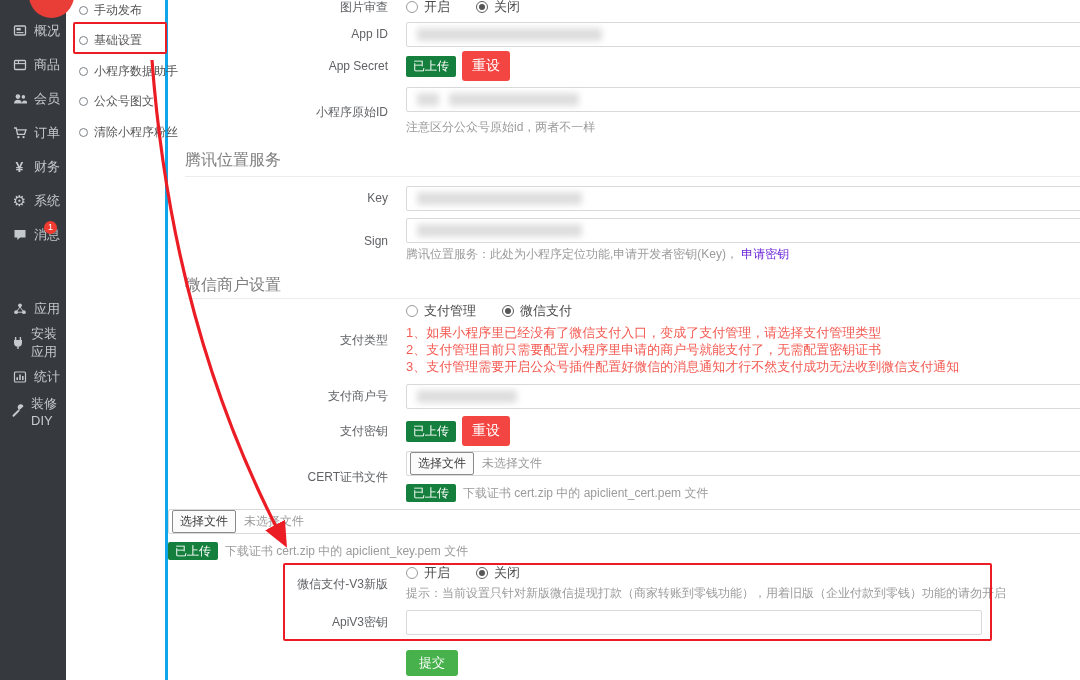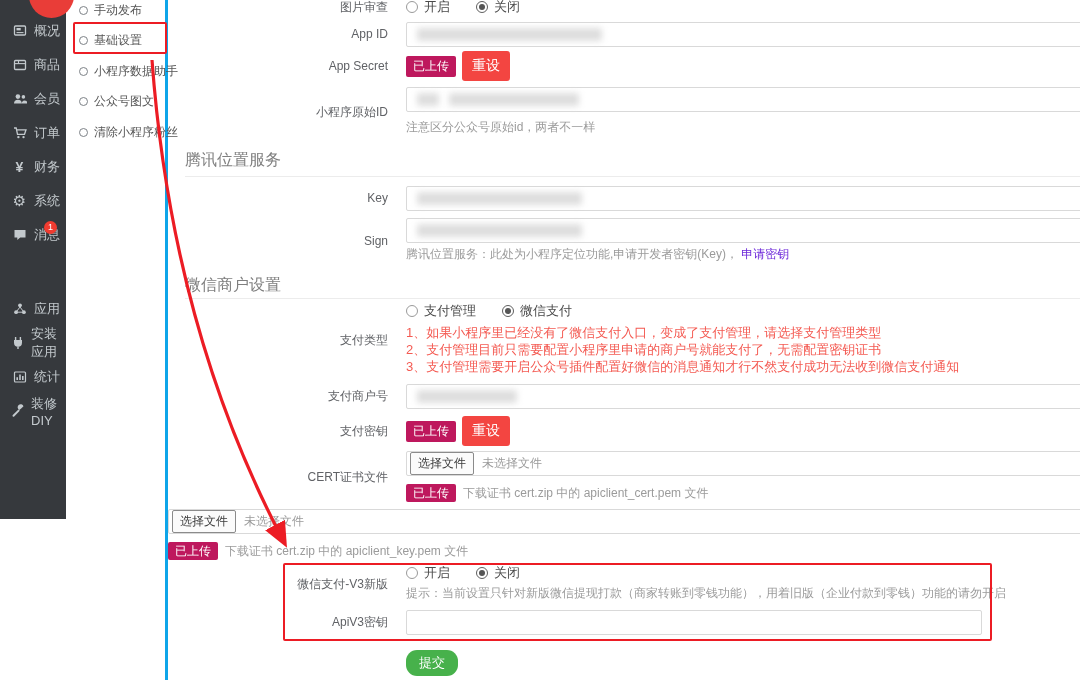--- a/index.html
+++ b/index.html
@@ -1,21 +1,21 @@
 <!DOCTYPE html>
 <html><head>
 <meta charset="utf-8">
 <style>
   * { margin:0; padding:0; box-sizing:border-box; }
   html,body { background:#fff; }
   body { font-family:"Liberation Sans","DejaVu Sans",sans-serif; }
   .root { position:relative; width:1080px; height:680px; background:#fff; overflow:hidden; }
 
   
-  .sidebar { position:absolute; left:0; top:0; width:66px; height:519px; background:#36393d; padding-top:14px; z-index:2; }
+  .sidebar { position:absolute; left:0; top:0; width:66px; height:680px; background:#36393d; padding-top:14px; z-index:2; }
   .side-item { position:relative; display:flex; align-items:center; height:34px; padding-left:11px; color:#c3c9cd; font-size:13px; cursor:pointer; }
   .side-item .ic { width:17px; margin-right:6px; display:flex; align-items:center; justify-content:center; font-size:14px; color:#c3c9cd; }
   .side-spacer { height:40px; }
   .side-badge { position:absolute; left:44px; top:3px; min-width:13px; height:13px; border-radius:8px; background:#f03b30; color:#fff; font-size:9px; line-height:13px; text-align:center; padding:0 2px; }
   .avatar-circle { position:absolute; left:29px; top:-27px; width:45px; height:45px; border-radius:50%; background:#e93d38; z-index:5; }
 
   
   .submenu { position:absolute; left:66px; top:0; width:102px; height:680px; background:#fff; border-right:3px solid #0ea5e9; z-index:1; }
   .sub-item { position:absolute; left:0; width:100%; height:30px; display:flex; align-items:center; padding-left:13px; font-size:12px; color:#555; cursor:pointer; white-space:nowrap; }
   .sub-radio { width:9px; height:9px; border:1.6px solid #7d8287; border-radius:50%; margin-right:6px; flex:none; background:#fff; }
@@ -37,23 +37,23 @@
   .warn { font-size:13px; color:#f45a52; line-height:17px; }
   .warns { margin-top:6px; }
 
   .radio-line { display:flex; align-items:center; height:14px; font-size:13px; color:#4a4a4a; }
   .radio { display:inline-block; width:12px; height:12px; border:1px solid #9a9a9a; border-radius:50%; margin-right:6px; background:#fff; position:relative; flex:none; }
   .radio.on { border-color:#5f5f5f; }
   .radio.on::after { content:""; position:absolute; left:2px; top:2px; width:6px; height:6px; border-radius:50%; background:#565656; }
   .ropt { display:flex; align-items:center; margin-right:26px; cursor:pointer; }
 
   .btn { display:inline-flex; align-items:center; justify-content:center; color:#fff; border:none; cursor:pointer; }
-  .badge-green { background:#be185d; font-size:12px; height:21px; padding:0 7px; border-radius:2px; }
+  .badge-green { background:#15803d; font-size:12px; height:21px; padding:0 7px; border-radius:2px; }
   .btn-reset { background:#f34541; font-size:14px; height:30px; padding:0 10px; border-radius:3px; margin-left:6px; }
-  .btn-submit { background:#47b14b; font-size:13px; height:26px; padding:0 13px; border-radius:11px; }
+  .btn-submit { background:#47b14b; font-size:13px; height:26px; padding:0 13px; border-radius:3px; }
   .upl-row { display:flex; align-items:center; margin-top:8px; font-size:12px; color:#9b9b9b; }
   .upl-row .badge-green { height:18px; margin-right:7px; }
   .file-box { padding-left:3px; }
   .file-btn { border:1px solid #8b8b8b; border-radius:2px; background:#fbfbfb; color:#3a3a3a; font-size:12px; padding:2px 7px; margin-right:8px; cursor:pointer; }
   .nofile { color:#9b9b9b; }
 
   
   .anno-box { position:absolute; border:2px solid #ec1c24; border-radius:2px; z-index:9; pointer-events:none; }
   .anno-box1 { left:73px; top:22px; width:94px; height:32px; }
   .anno-box2 { left:283px; top:563px; width:709px; height:78px; }

